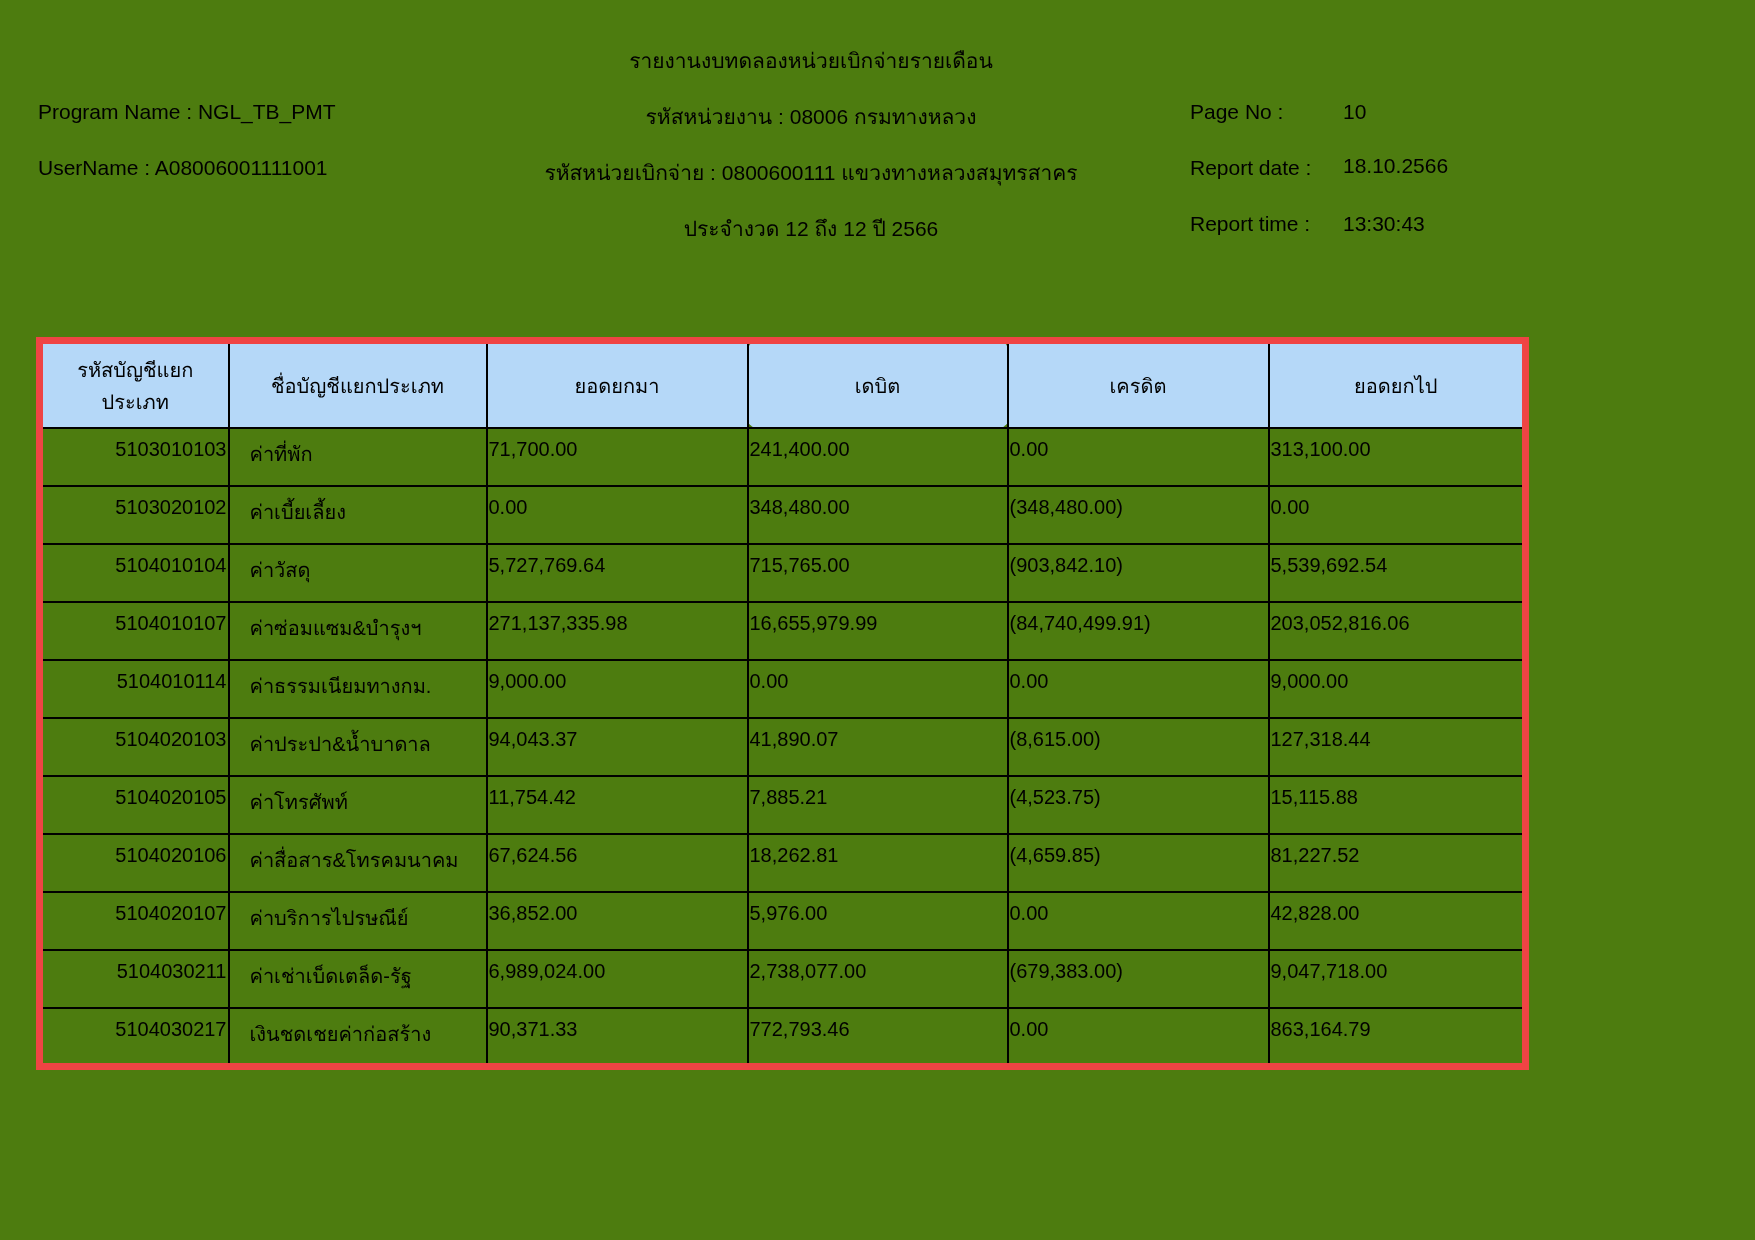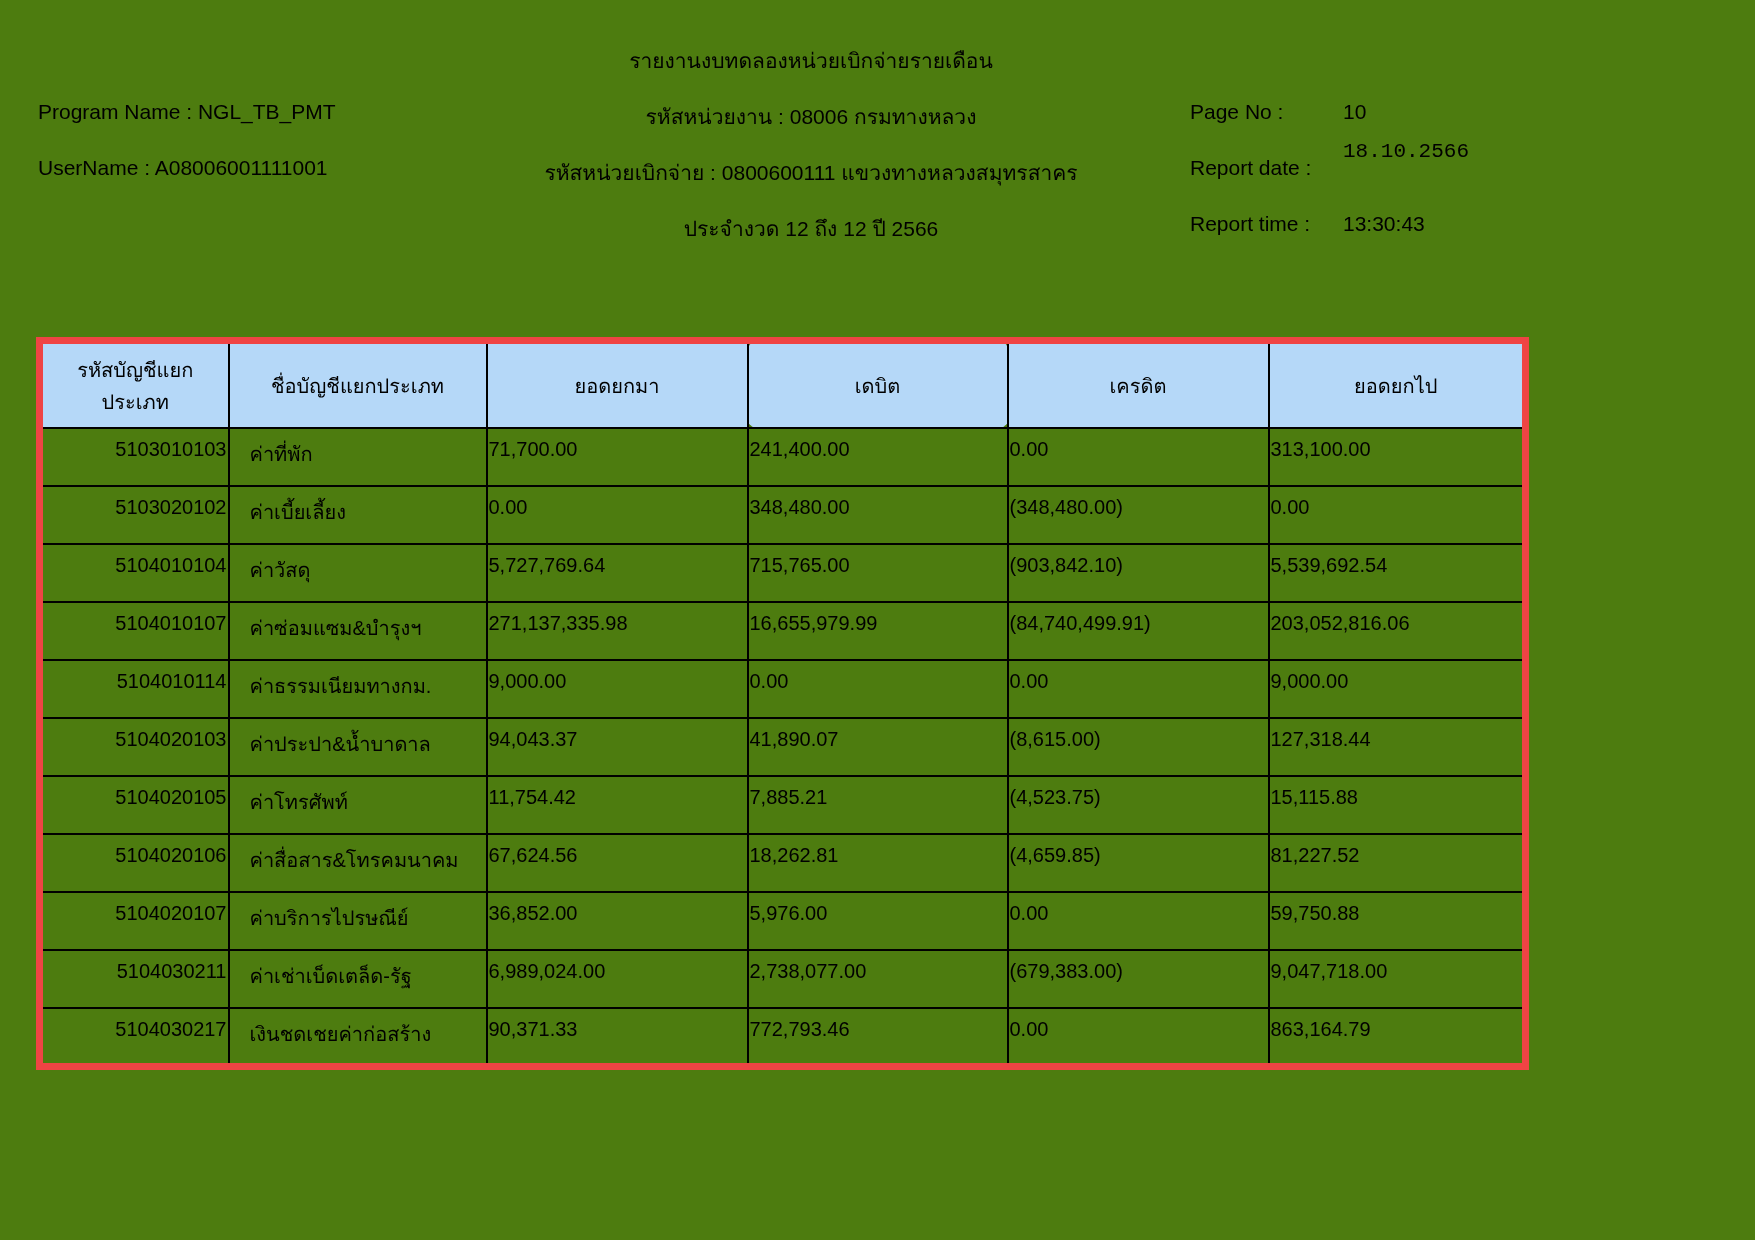--- a/index.html
+++ b/index.html
@@ -60,21 +60,21 @@
   <div class="abs center-line" style="top:44px;">รายงานงบทดลองหน่วยเบิกจ่ายรายเดือน</div>
 
   <div class="abs" style="left:38px; top:100px;">Program Name : NGL_TB_PMT</div>
   <div class="abs center-line" style="top:100px;">รหัสหน่วยงาน : 08006 กรมทางหลวง</div>
   <div class="abs" style="left:1190px; top:100px;">Page No :</div>
   <div class="abs" style="left:1343px; top:100px;">10</div>
 
   <div class="abs" style="left:38px; top:156px;">UserName : A08006001111001</div>
   <div class="abs center-line" style="top:156px;">รหัสหน่วยเบิกจ่าย : 0800600111 แขวงทางหลวงสมุทรสาคร</div>
   <div class="abs" style="left:1190px; top:156px;">Report date :</div>
-  <div class="abs" style="left:1343px; top:140px;font-family:Liberation Mono, monospace;">18.10.2566</div>
+  <div class="abs" style="left:1343px; top:154px;">18.10.2566</div>
 
   <div class="abs center-line" style="top:212px;">ประจำงวด 12 ถึง 12 ปี 2566</div>
   <div class="abs" style="left:1190px; top:212px;">Report time :</div>
   <div class="abs" style="left:1343px; top:212px;">13:30:43</div>
 
   <table id="report-table">
     <colgroup>
       <col style="width:189px;">
       <col style="width:258px;">
       <col style="width:261px;">
@@ -156,21 +156,21 @@
           <td class="c-num">18,262.81</td>
           <td class="c-num">(4,659.85)</td>
           <td class="c-num">81,227.52</td>
         </tr>
         <tr>
           <td class="c-code">5104020107</td>
           <td class="c-name">ค่าบริการไปรษณีย์</td>
           <td class="c-num">36,852.00</td>
           <td class="c-num">5,976.00</td>
           <td class="c-num">0.00</td>
-          <td class="c-num">59,750.88</td>
+          <td class="c-num">42,828.00</td>
         </tr>
         <tr>
           <td class="c-code">5104030211</td>
           <td class="c-name">ค่าเช่าเบ็ดเตล็ด-รัฐ</td>
           <td class="c-num">6,989,024.00</td>
           <td class="c-num">2,738,077.00</td>
           <td class="c-num">(679,383.00)</td>
           <td class="c-num">9,047,718.00</td>
         </tr>
         <tr>

